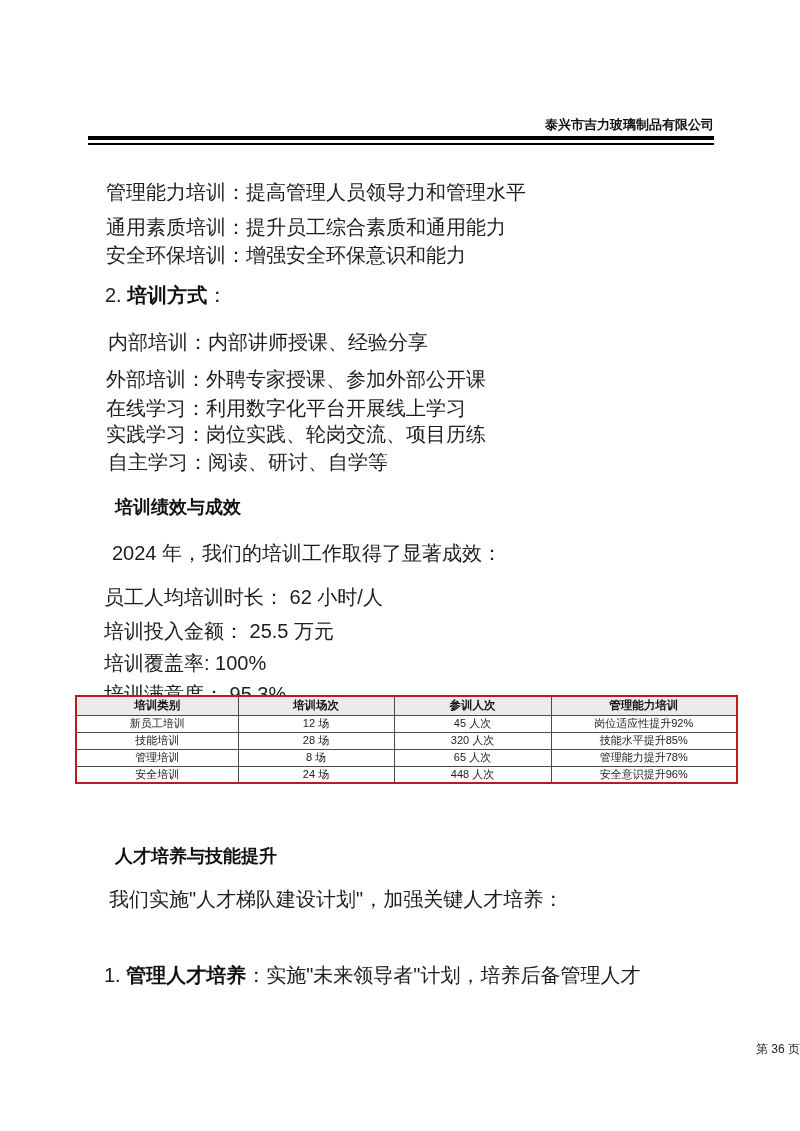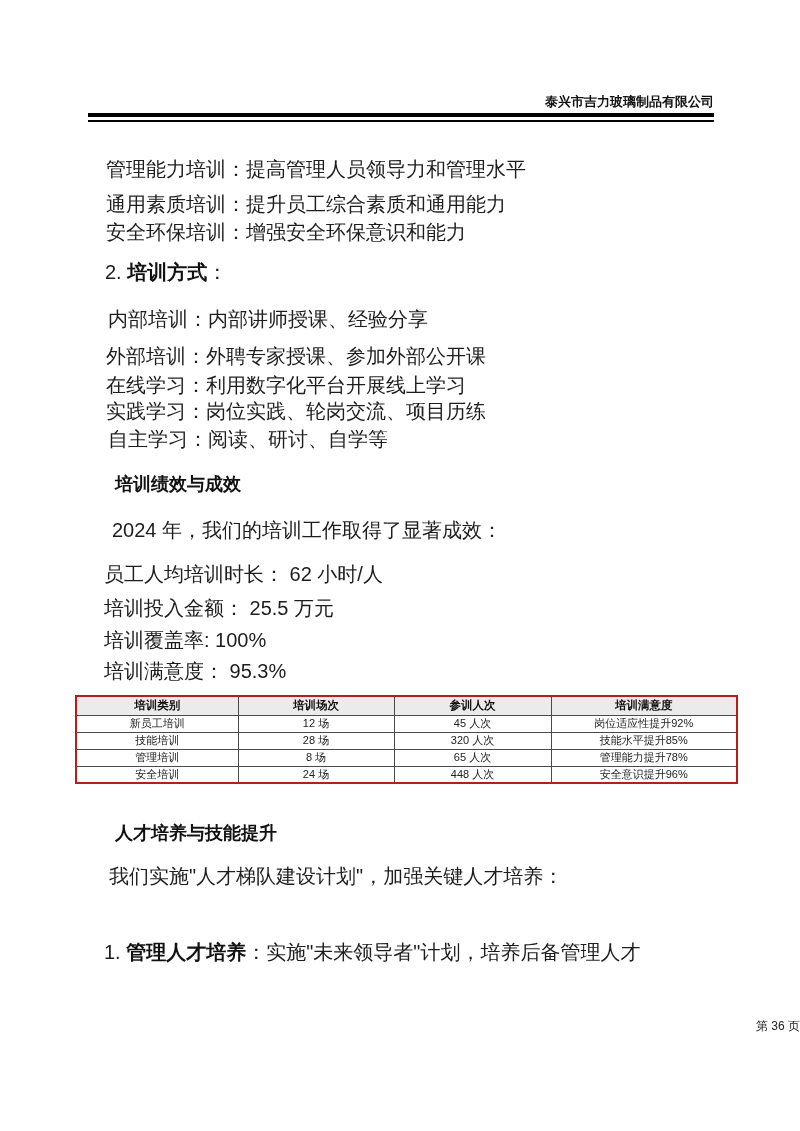--- a/index.html
+++ b/index.html
@@ -7,21 +7,21 @@
   .page {
     position: relative;
     width: 800px;
     height: 1131px;
     margin: 0 auto;
     background: #ffffff;
     font-family: "Liberation Sans", "DejaVu Sans", sans-serif;
     color: #1a1a1a;
     overflow: hidden;
   }
-  .abs { position: absolute; }
+  .abs { position: absolute; margin-top: 23px; }
   .company {
     top: 93px; right: 86px;
     font-size: 13px; font-weight: bold; color: #111;
     letter-spacing: 0px;
   }
   .rule-thick { left: 88px; top: 113px; width: 626px; height: 4px; background: #000; }
   .rule-thin  { left: 88px; top: 120px; width: 626px; height: 2px; background: #000; }
   .para {
     font-size: 20px; line-height: 17px; color: #1d1d1d;
     white-space: nowrap;
@@ -96,21 +96,21 @@
       <col style="width:162px">
         <col style="width:156px">
         <col style="width:157px">
         <col style="width:186px">
     </colgroup>
     <thead>
       <tr>
         <th>培训类别</th>
         <th>培训场次</th>
         <th>参训人次</th>
-        <th>培训满意度</th>
+        <th>管理能力培训</th>
       </tr>
     </thead>
     <tbody>
       <tr>
         <td>新员工培训</td>
         <td>12 场</td>
         <td>45 人次</td>
         <td>岗位适应性提升92%</td>
       </tr>
       <tr>

